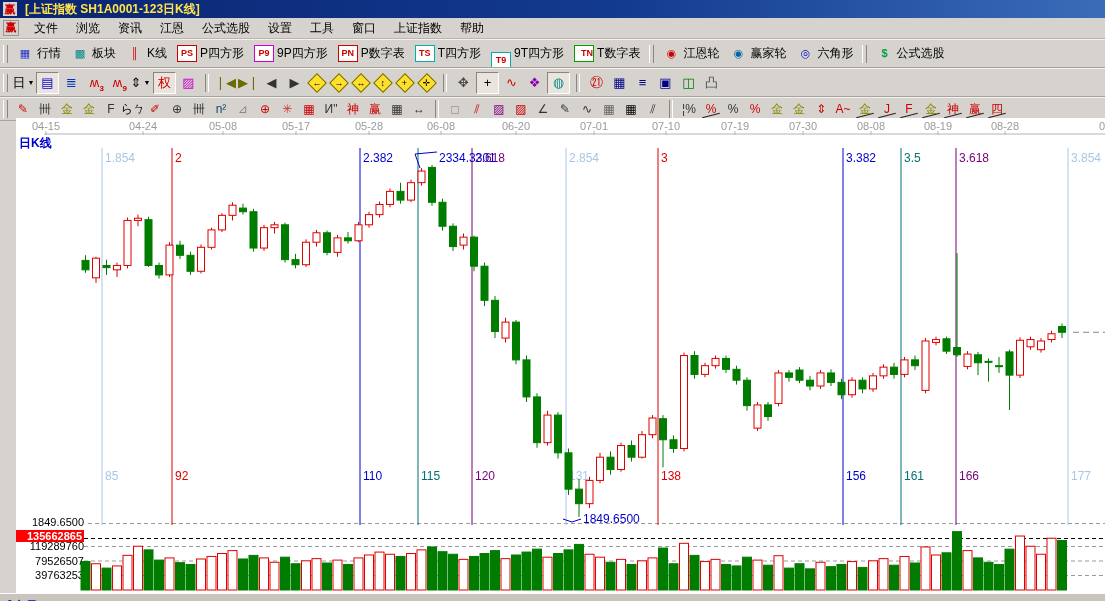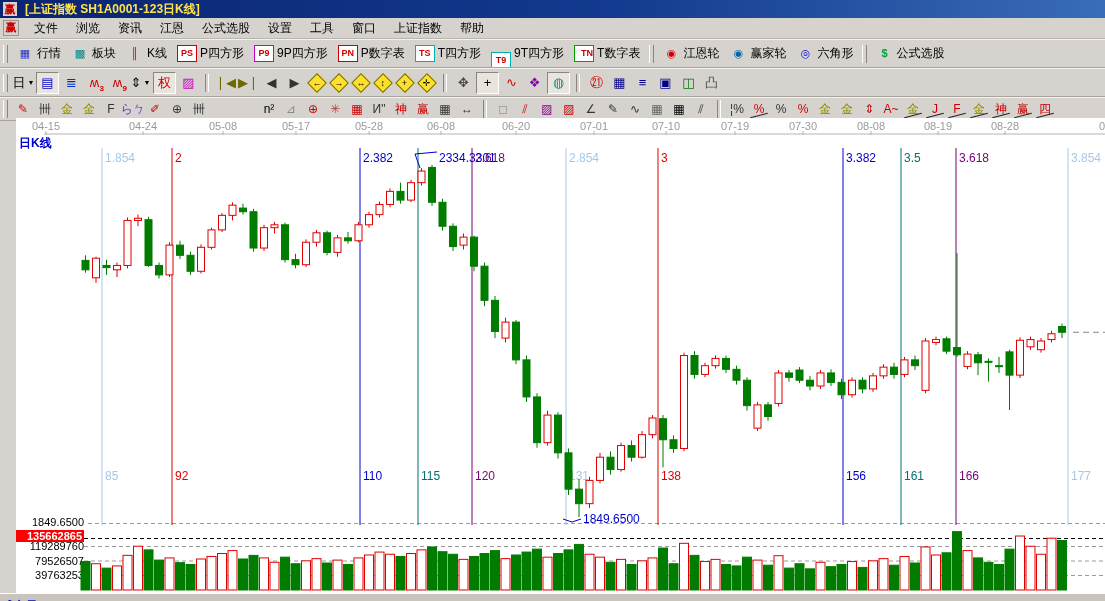--- a/index.html
+++ b/index.html
@@ -184,25 +184,25 @@
     <span class="icon20" style="color: rgb(0, 119, 0);">◫</span>
     <span class="icon20" style="color: rgb(85, 85, 85);">凸</span>
   </div>
 <div class="toolbar" id="toolbar3">
     <span class="grip"></span>
     <span class="icon18" style="color: rgb(204, 0, 0);">✎</span>
     <span class="icon18" style="color: rgb(51, 51, 51);">卌</span>
     <span class="icon18" style="color: rgb(139, 139, 0);">金</span>
     <span class="icon18" style="color: rgb(139, 139, 0);">金</span>
     <span class="icon18" style="color: rgb(51, 51, 51);">F</span>
-    <span class="icon18" style="color: #6d28d9;">らㄅ</span>
+    <span class="icon18" style="color: #000000;">らㄅ</span>
     <span class="icon18" style="color: rgb(204, 0, 0);">✐</span>
     <span class="icon18" style="color: rgb(51, 51, 51);">⊕</span>
     <span class="icon18" style="color: rgb(51, 51, 51);">卌</span>
-    <span class="icon18" style="color: #000000; margin-left: 48px;">n²</span>
+    <span class="icon18" style="color: #0c4a6e;">n²</span>
     <span class="icon18" style="color: rgb(136, 136, 136);">⊿</span>
     <span class="icon18" style="color: rgb(204, 0, 0);">⊕</span>
     <span class="icon18" style="color: rgb(204, 51, 51);">✳</span>
     <span class="icon18" style="color: rgb(204, 0, 0);">▦</span>
     <span class="icon18" style="color: rgb(51, 51, 51);">И"</span>
     <span class="icon18" style="color: rgb(204, 0, 0);">神</span>
     <span class="icon18" style="color: rgb(204, 0, 0);">赢</span>
     <span class="icon18" style="color: rgb(51, 51, 51);">▦</span>
     <span class="icon18" style="color: rgb(51, 51, 51);">↔</span>
     <span class="sep"></span>

